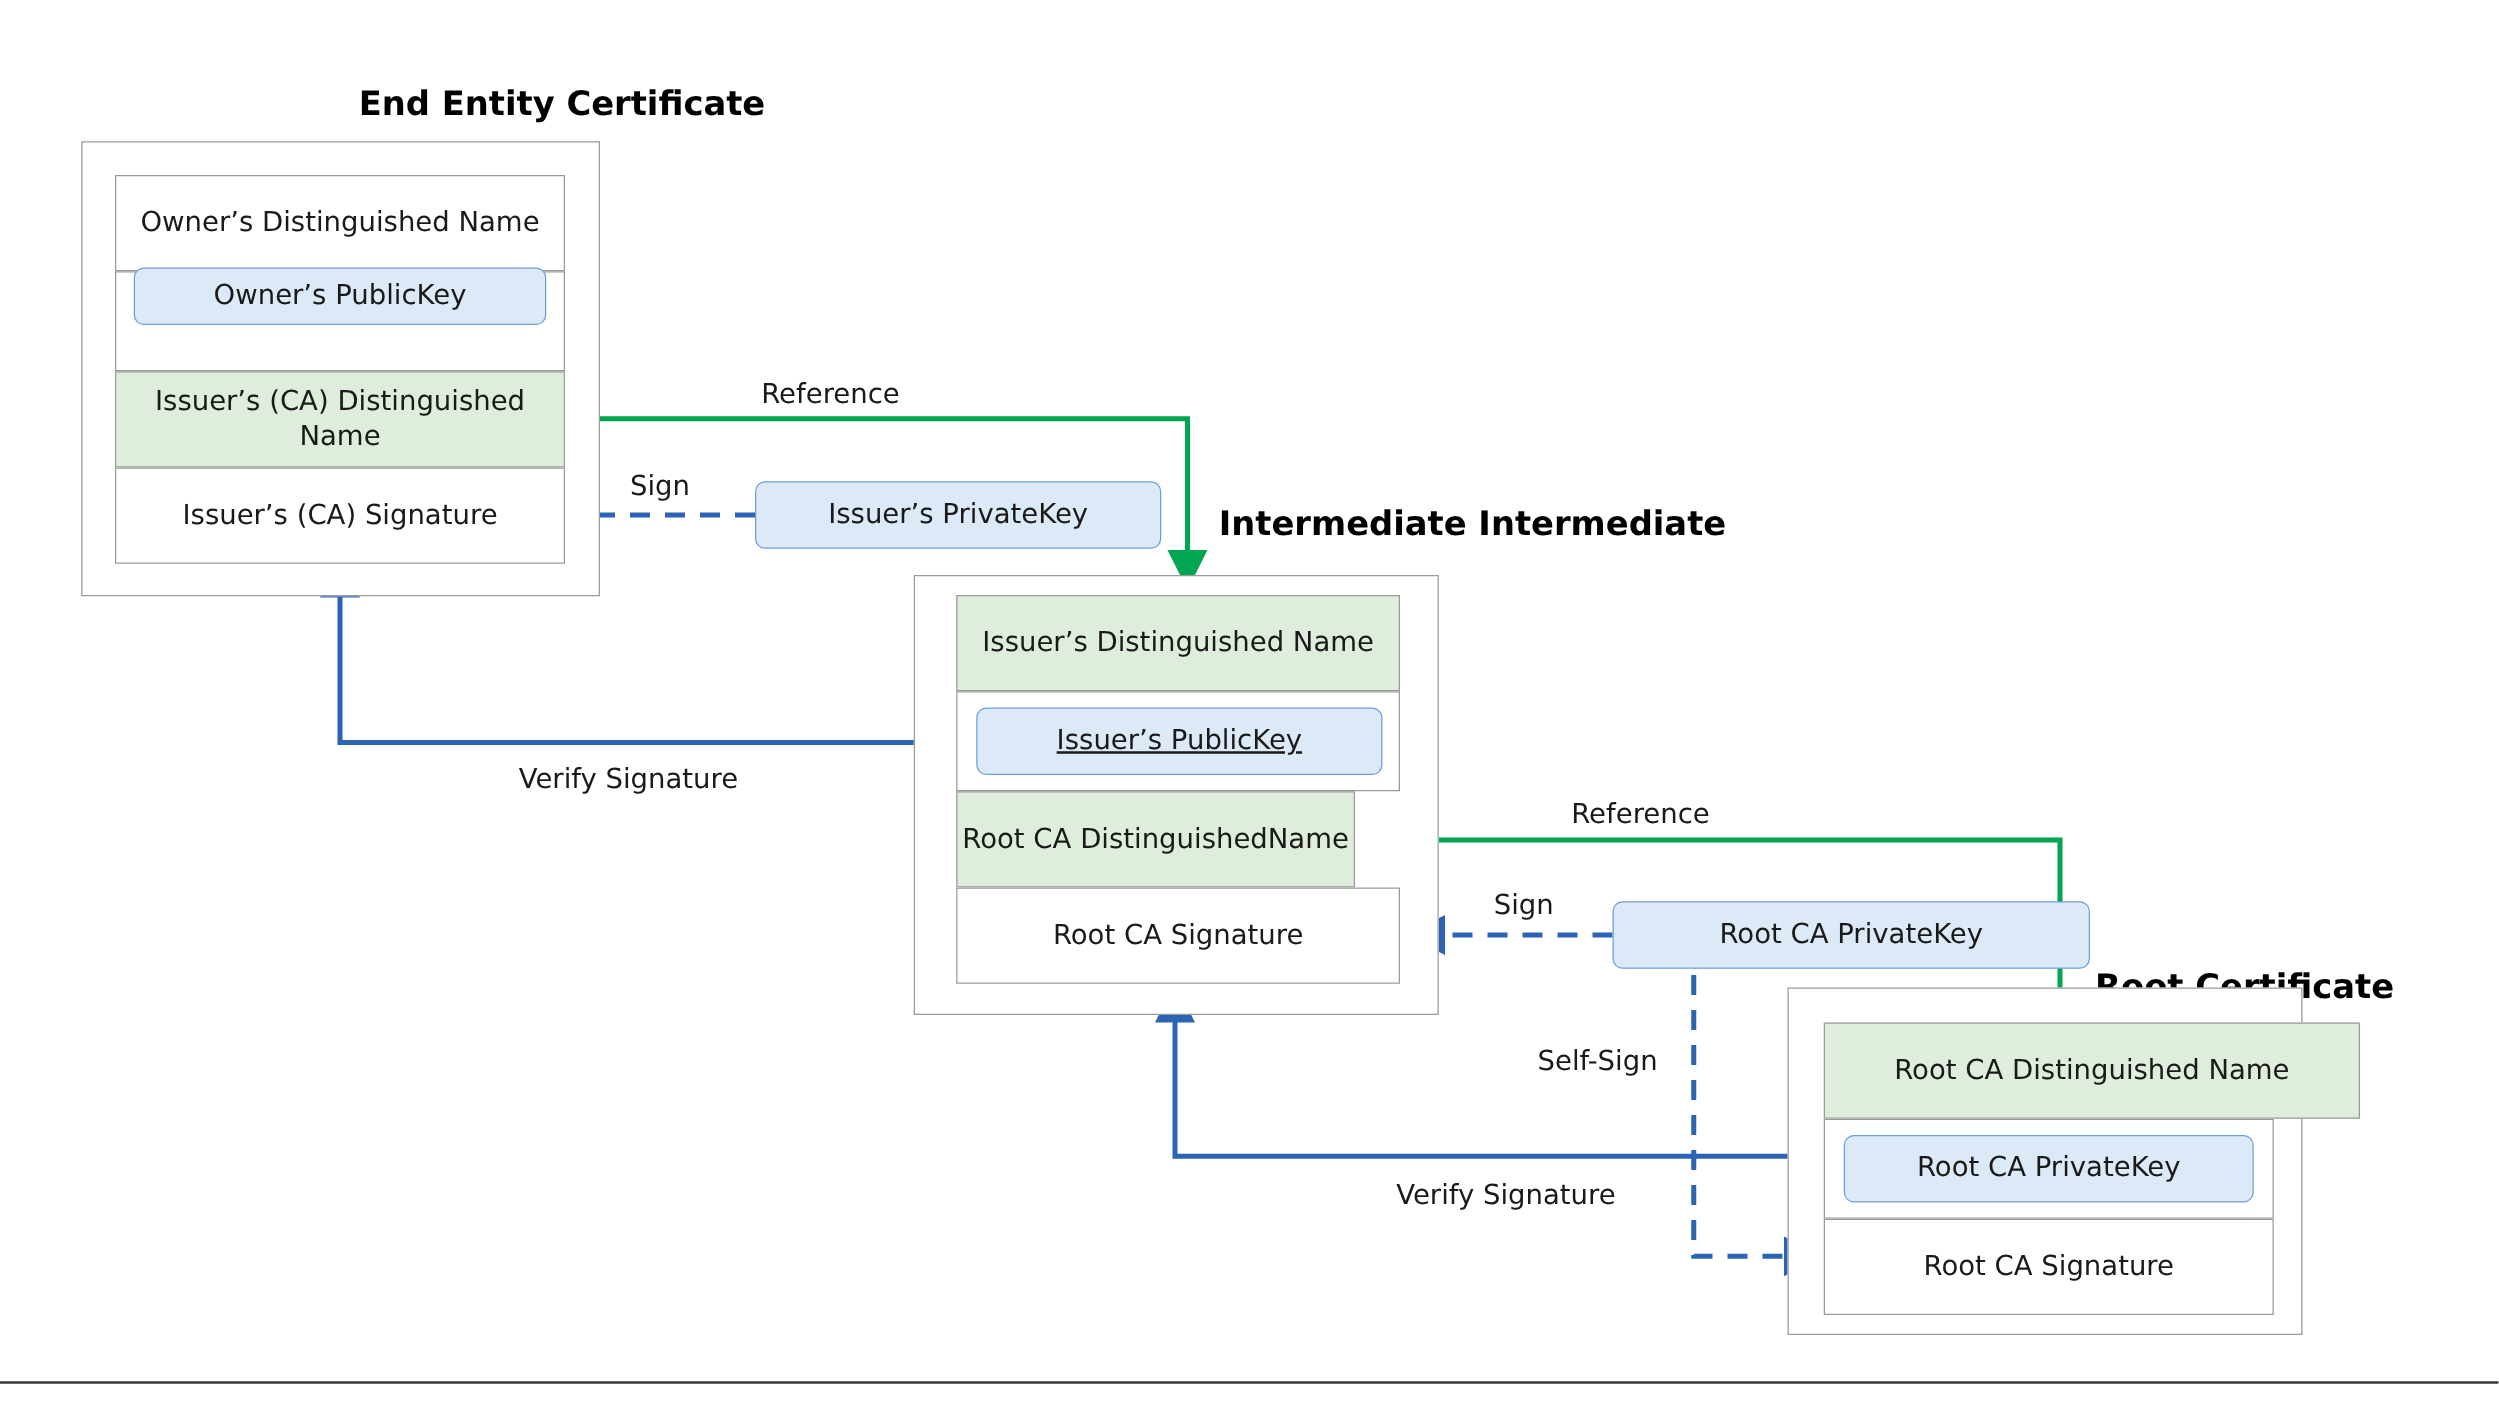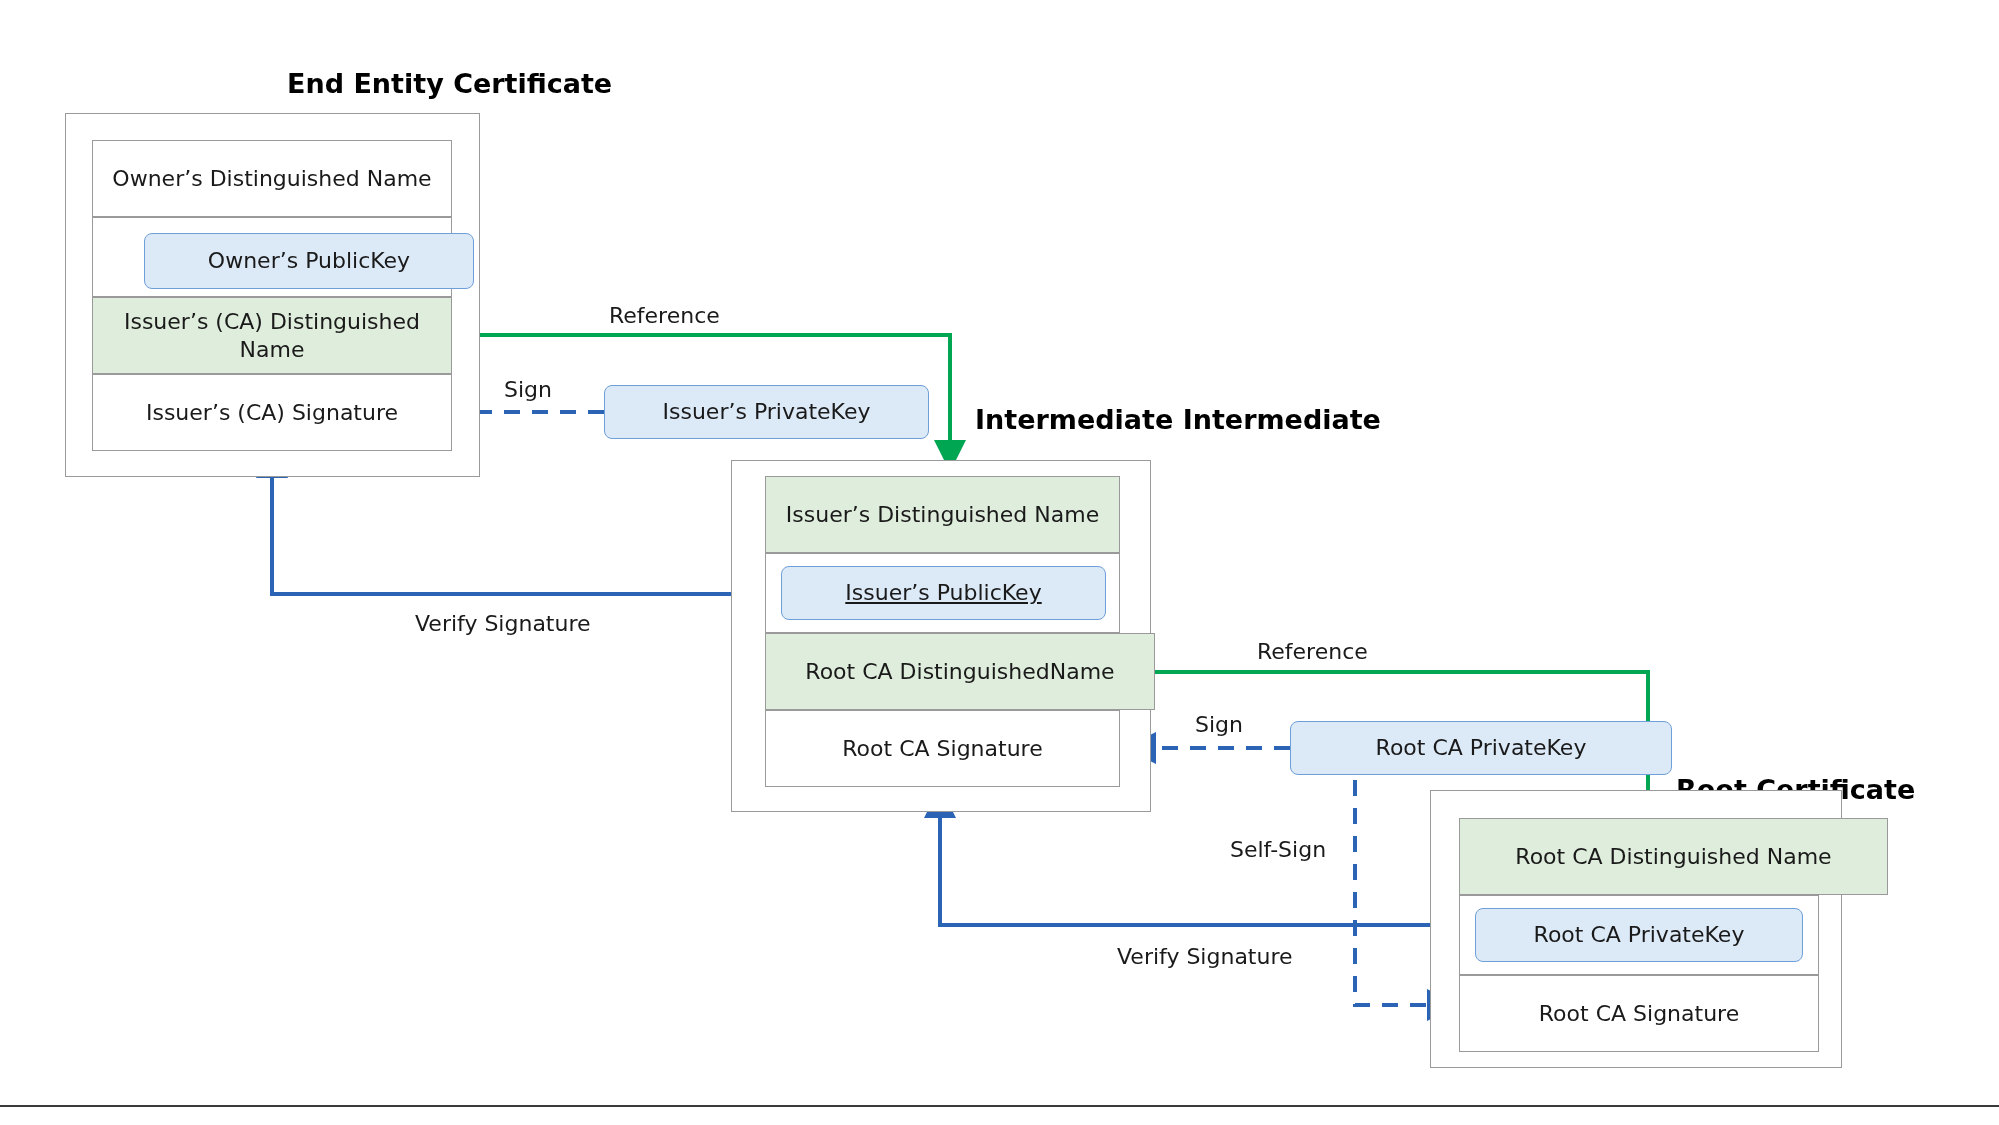--- a/index.html
+++ b/index.html
@@ -123,38 +123,38 @@
     <path d="M1355,780 L1355,1005 L1455,1005" stroke="#2b63b5" stroke-width="4" fill="none" stroke-dasharray="16,12" marker-end="url(#arrow-blue)"></path>
   </svg>
 
   <div class="cert-title" style="left:287px; top:68px;">End Entity Certificate</div>
 
   <div class="cert-box" style="left:65px; top:113px; width:415px; height:364px;"></div>
 
   <div class="field plain" style="left:92px; top:140px; width:360px; height:77px;">Owner’s Distinguished Name</div>
 
   <div class="wrapper-inner" style="left:92px; top:217px; width:360px; height:80px;"></div>
-  <div class="keybox" style="left:107px; top:233px; width:330px; height:56px;margin-left:37px;">Owner’s PublicKey</div>
+  <div class="keybox" style="left:107px; top:214px; width:330px; height:46px;">Owner’s PublicKey</div>
 
   <div class="field green" style="left:92px; top:297px; width:360px; height:77px;">Issuer’s (CA) Distinguished Name</div>
 
   <div class="field plain" style="left:92px; top:374px; width:360px; height:77px;">Issuer’s (CA) Signature</div>
 
   <div class="keybox" style="left:604px; top:385px; width:325px; height:54px;">Issuer’s PrivateKey</div>
 
   <div class="cert-title" style="left:975px; top:404px;">Intermediate Intermediate</div>
 
   <div class="cert-box" style="left:731px; top:460px; width:420px; height:352px;"></div>
 
   <div class="field green" style="left:765px; top:476px; width:355px; height:77px;">Issuer’s Distinguished Name</div>
 
   <div class="wrapper-inner" style="left:765px; top:553px; width:355px; height:80px;"></div>
   <div class="keybox" style="left:781px; top:566px; width:325px; height:54px;text-decoration:underline;">Issuer’s PublicKey</div>
 
-  <div class="field green" style="left:765px; top:633px; width:390px; height:77px;">Root CA DistinguishedName</div>
+  <div class="field green" style="left:765px; top:633px; width:319px; height:77px;">Root CA DistinguishedName</div>
 
   <div class="field plain" style="left:765px; top:710px; width:355px; height:77px;">Root CA Signature</div>
 
   <div class="keybox" style="left:1290px; top:721px; width:382px; height:54px;">Root CA PrivateKey</div>
 
   <div class="cert-title" style="left:1676px; top:735px;margin-top:39px;">Root Certificate</div>
 
   <div class="cert-box" style="left:1430px; top:790px; width:412px; height:278px;"></div>
 
   <div class="field green" style="left:1459px; top:818px; width:429px; height:77px;">Root CA Distinguished Name</div>

